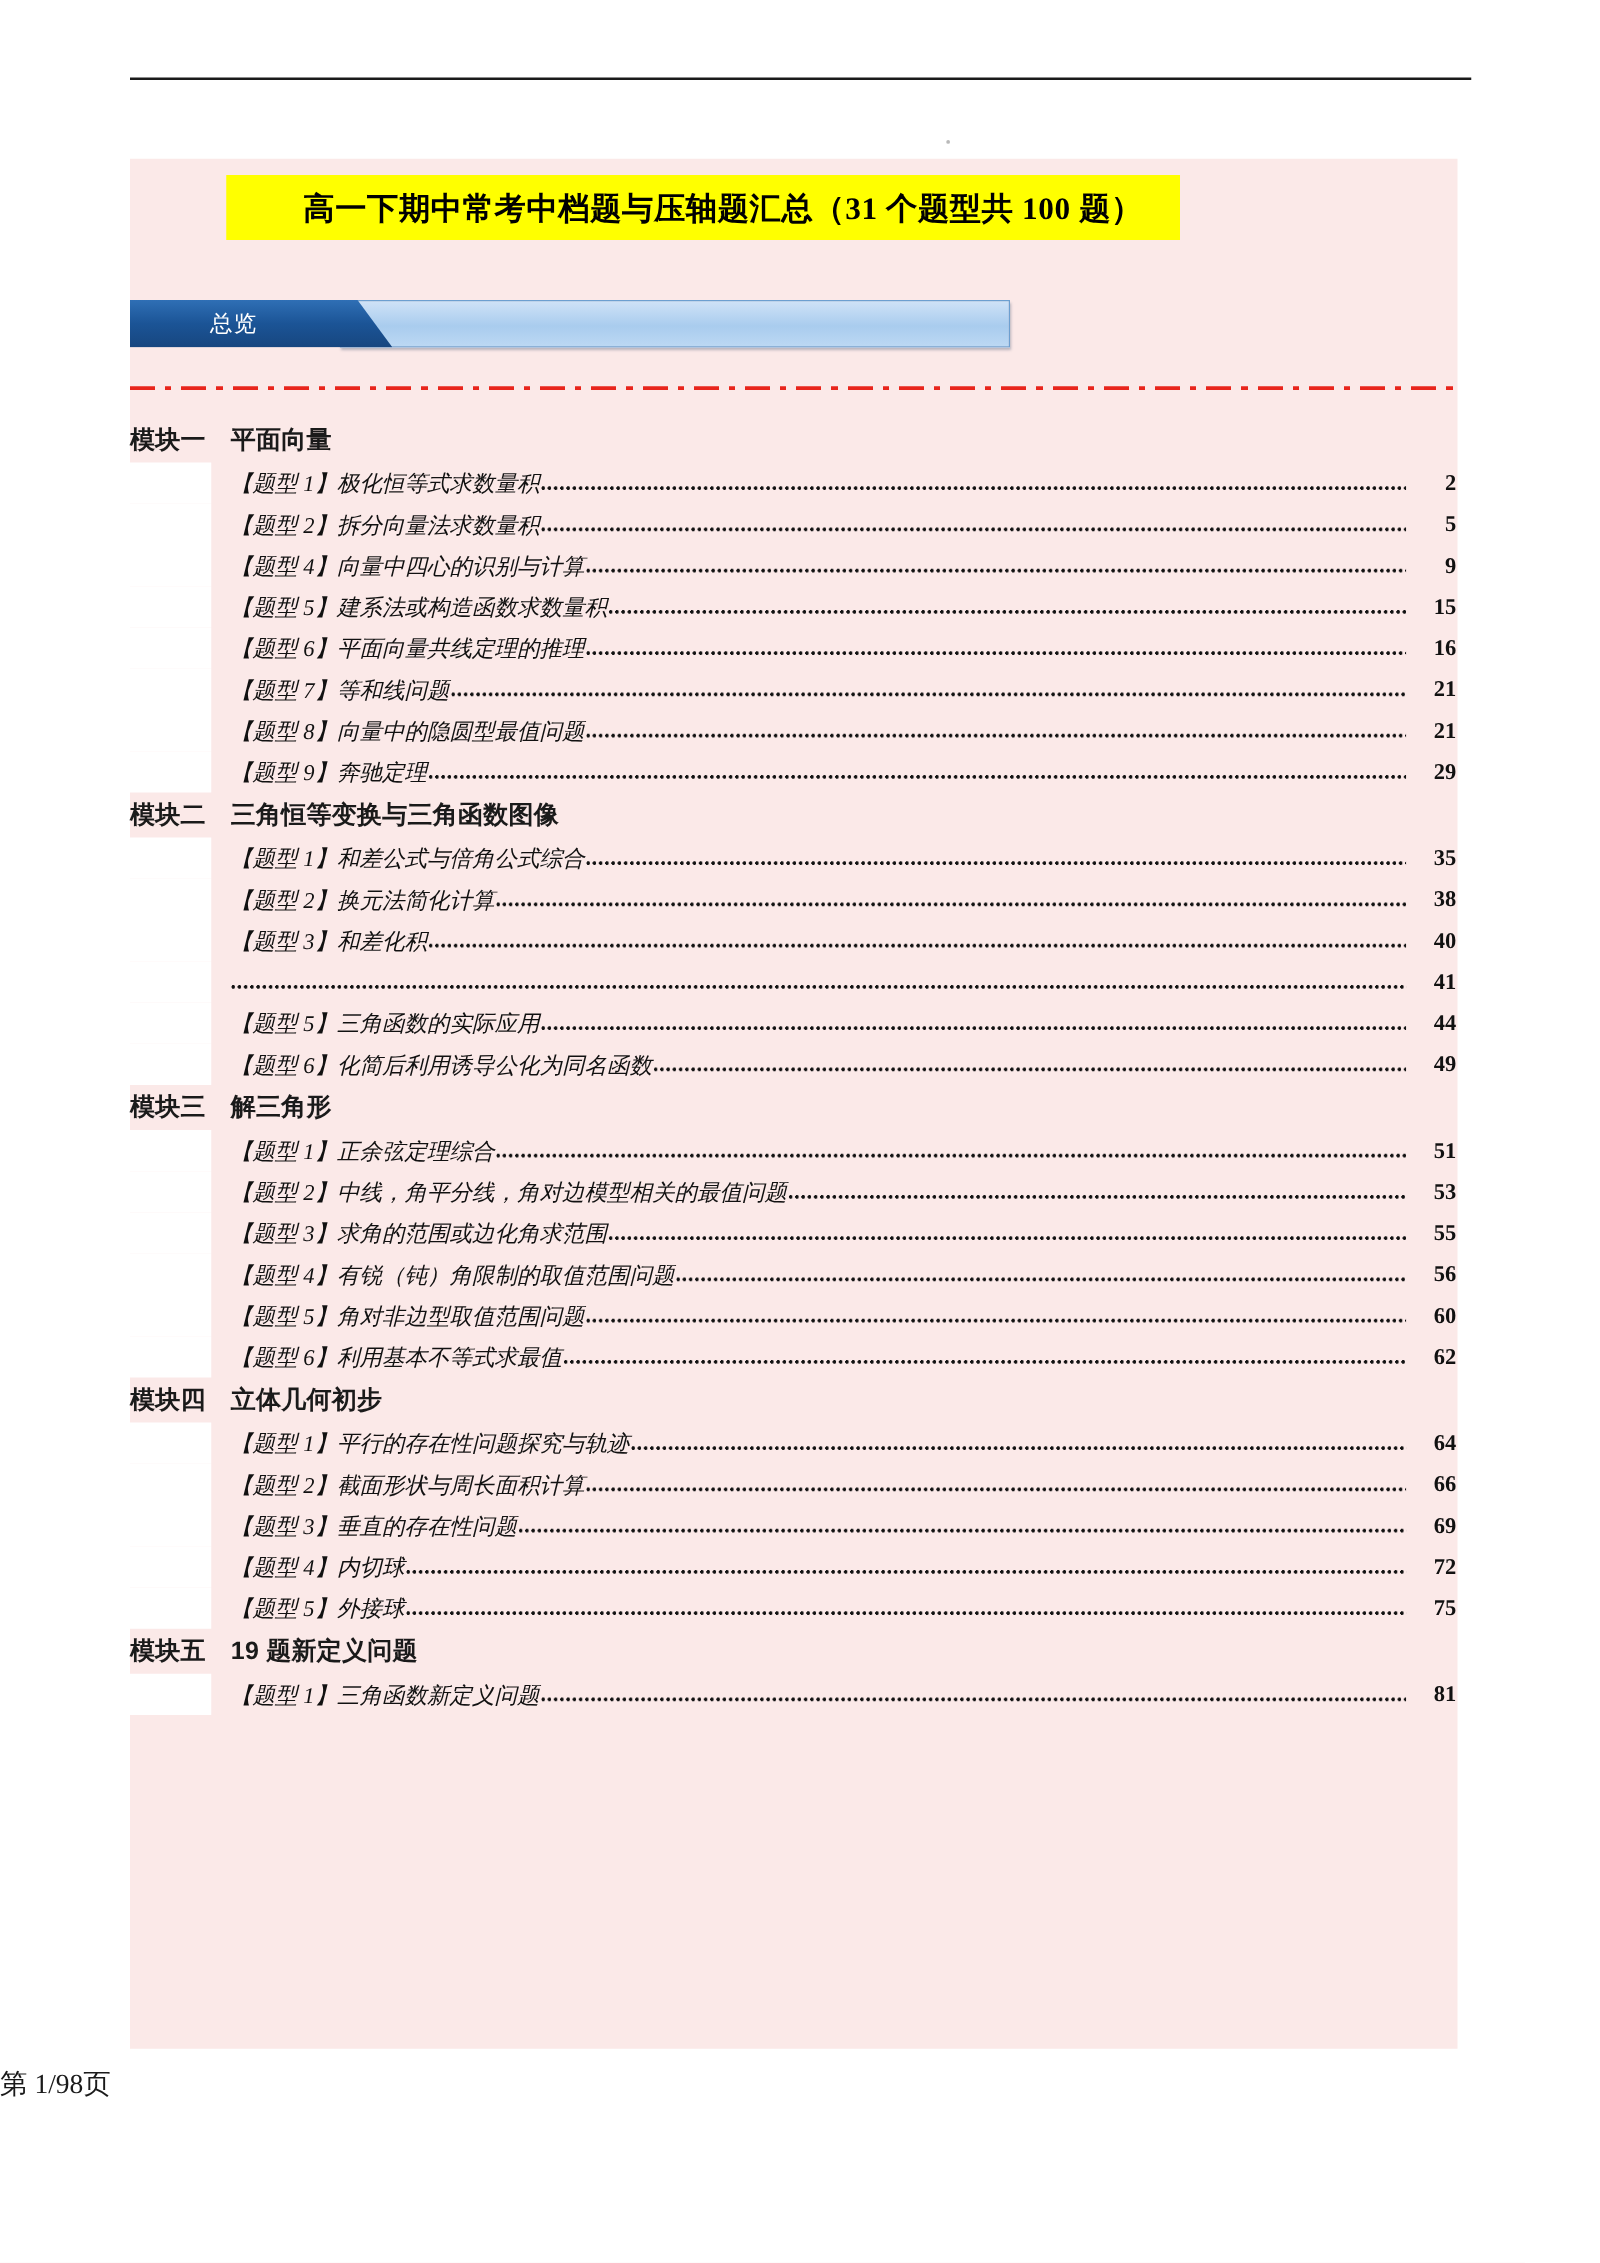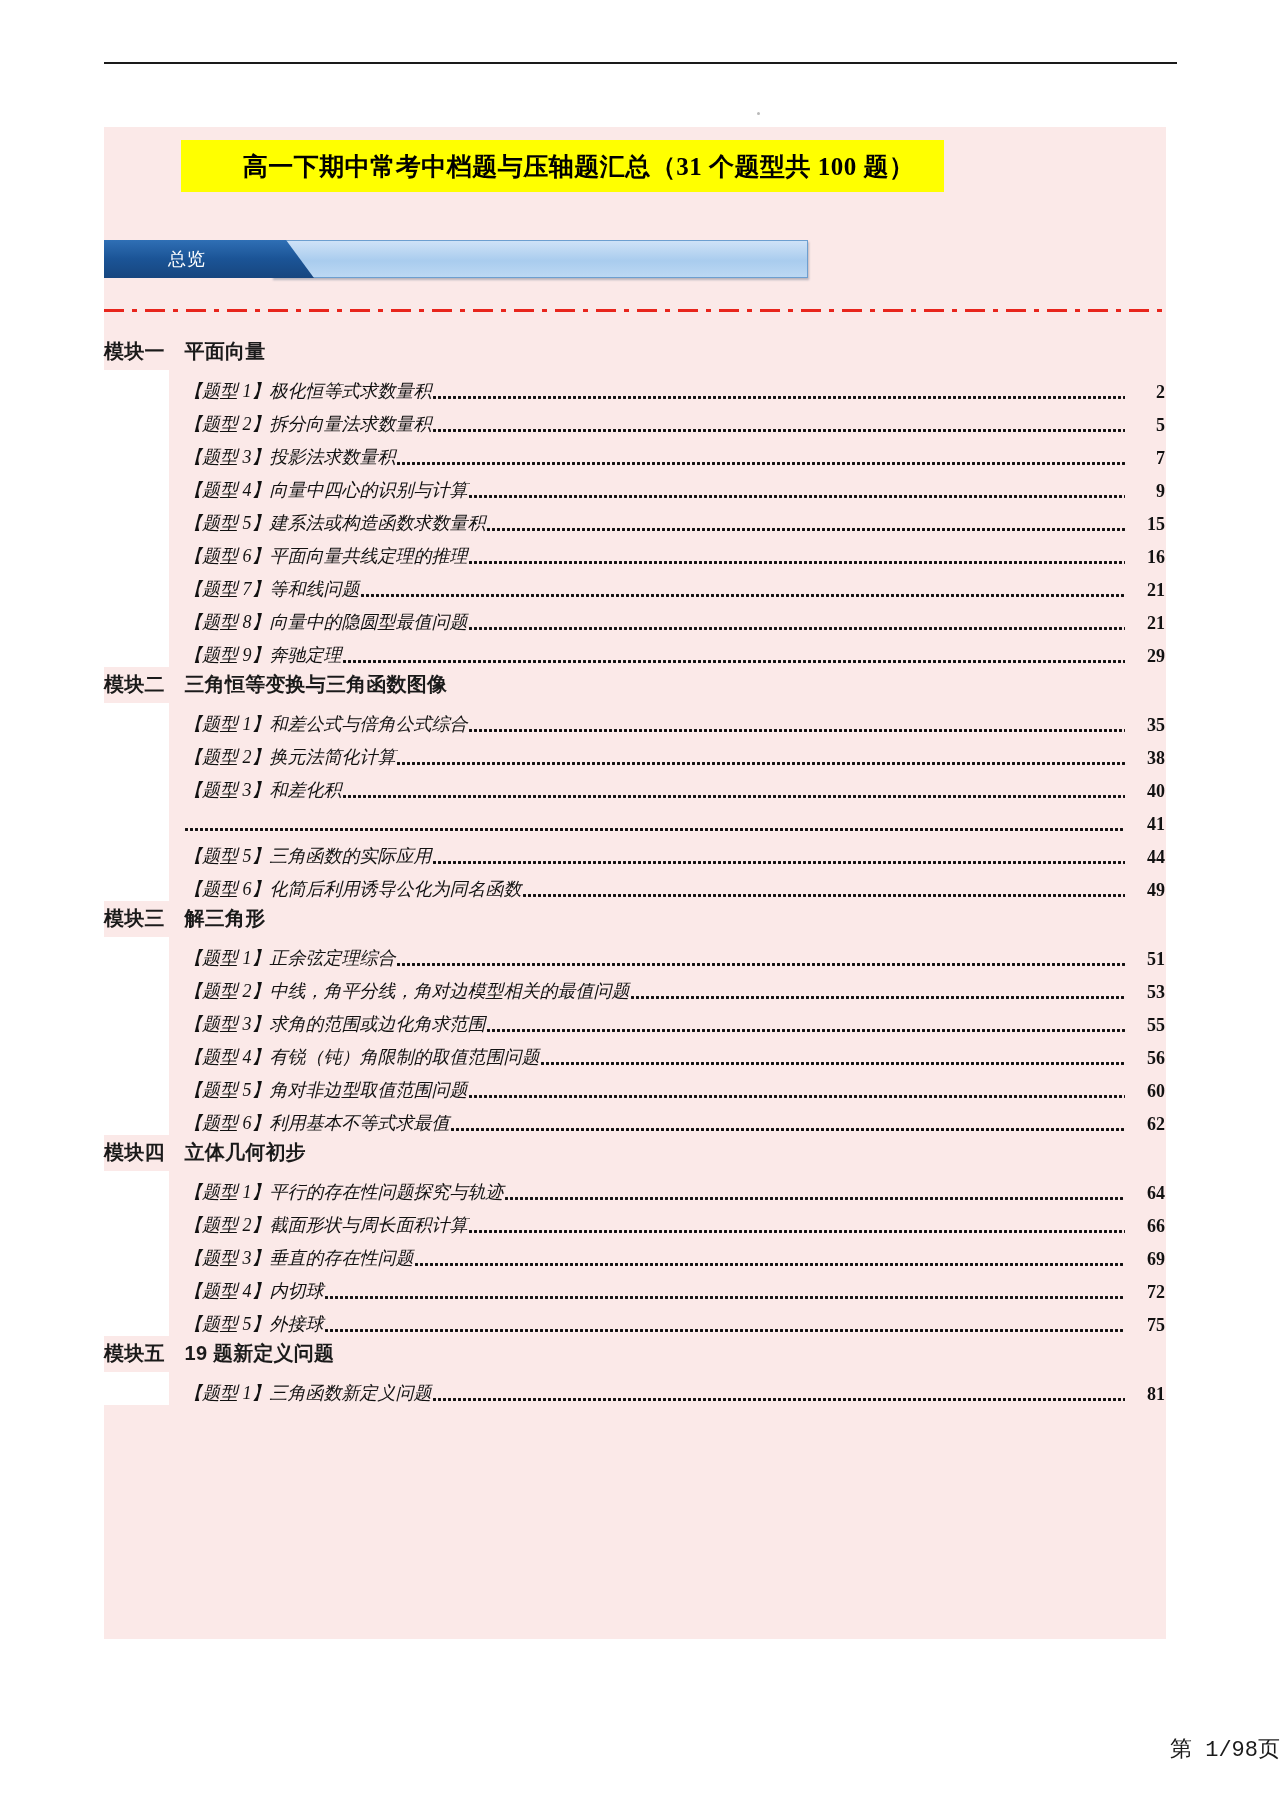--- a/index.html
+++ b/index.html
@@ -186,21 +186,21 @@
   }
   .entry-row.first-of-module .notch { height: 33px; }
 
   .entry-inner {
     position: absolute;
     left: 80px;
     right: 0px;
     top: 0;
     height: 33px;
     display: flex;
-    align-items: flex-end;
+    align-items: center;
   }
   .entry-label {
     font-family: "Liberation Serif", "DejaVu Serif", serif;
     font-size: 18px;
     font-style: italic;
     color: #111111;
     white-space: nowrap;
     flex: 0 0 auto;
   }
   .entry-dots {
@@ -229,24 +229,24 @@
     flex: 0 0 auto;
     width: 38px;
     text-align: right;
     padding-right: 1px;
   }
 
   
   .footer {
     position: absolute;
     left: 0;
-    top: 1734px;
+    top: 1652px;
     width: 1280px;
-    text-align: right;
-    font-family: Liberation Mono, monospace;
+    text-align: left;
+    font-family: Liberation Serif, serif;
     font-size: 22px;
     color: #1a1a1a;
   }
 </style>
 </head>
 <body>
 
 <div class="page">
 
   <div class="header-rule"></div>
@@ -283,28 +283,20 @@
         <div class="notch"></div>
         <div class="entry-inner">
           <span class="entry-label">【题型 2】拆分向量法求数量积</span>
           <span class="entry-dots"></span>
           <span class="entry-page">5</span>
         </div>
       </div>
       <div class="entry-row">
         <div class="notch"></div>
         <div class="entry-inner">
-          <span class="entry-label">【题型 3】投影法求数量积</span>
-          <span class="entry-dots"></span>
-          <span class="entry-page">7</span>
-        </div>
-      </div>
-      <div class="entry-row">
-        <div class="notch"></div>
-        <div class="entry-inner">
           <span class="entry-label">【题型 4】向量中四心的识别与计算</span>
           <span class="entry-dots"></span>
           <span class="entry-page">9</span>
         </div>
       </div>
       <div class="entry-row">
         <div class="notch"></div>
         <div class="entry-inner">
           <span class="entry-label">【题型 5】建系法或构造函数求数量积</span>
           <span class="entry-dots"></span>

